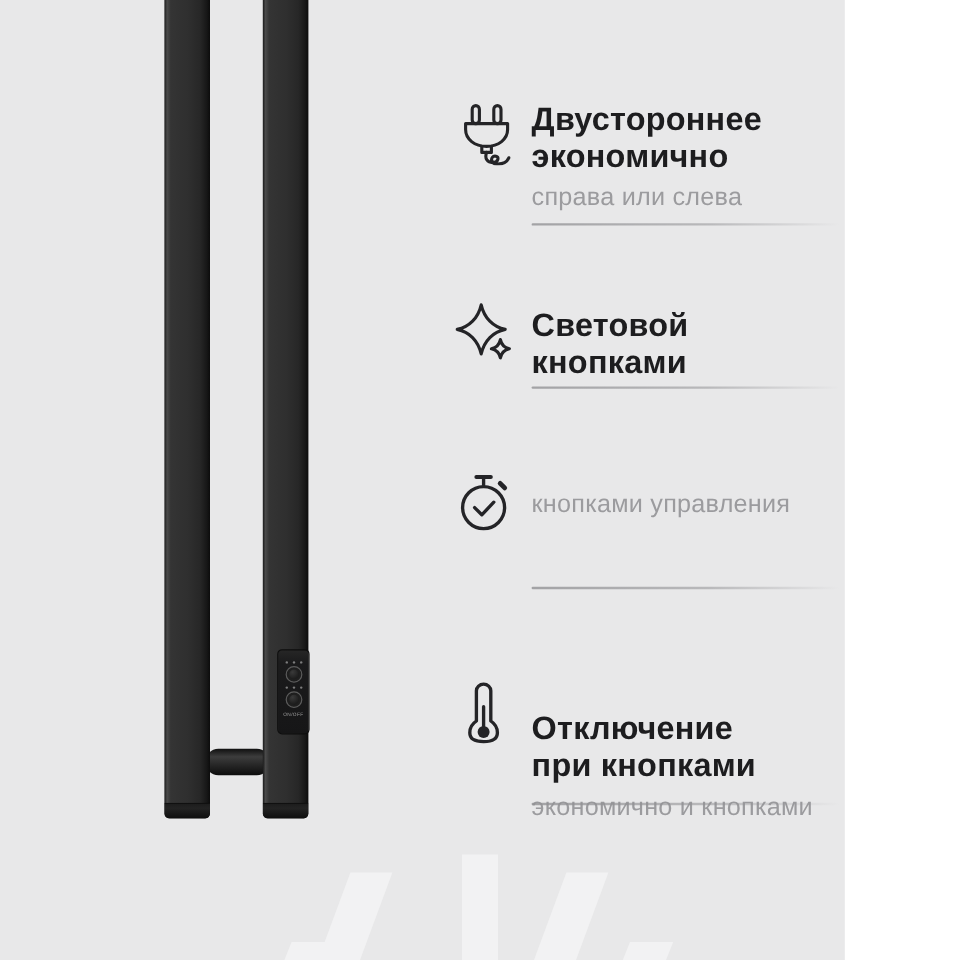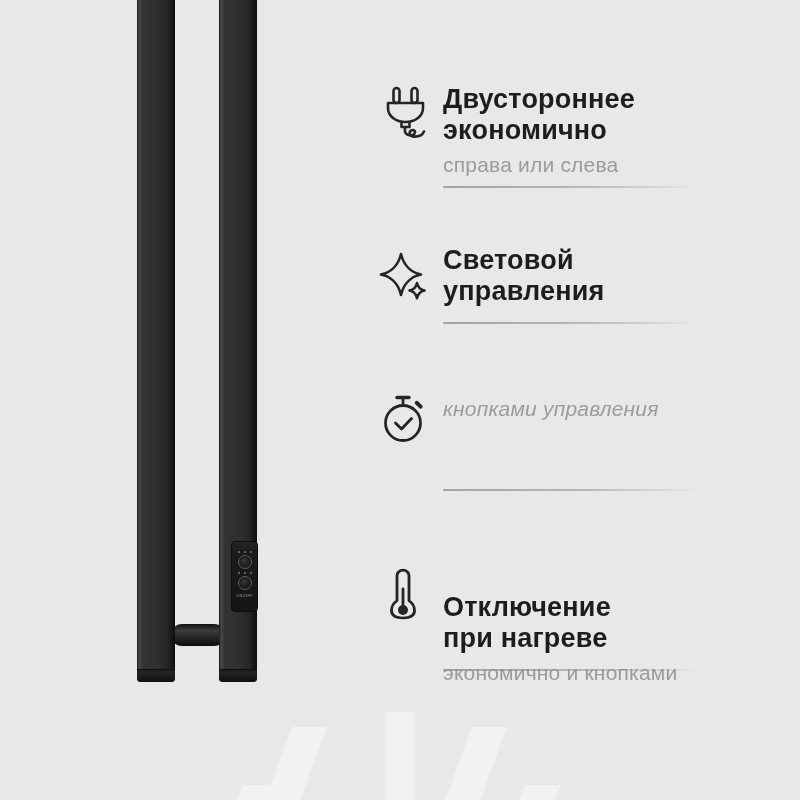--- a/index.html
+++ b/index.html
@@ -1,17 +1,17 @@
 <!DOCTYPE html>
 <html><head>
 <meta charset="utf-8">
 <style>
   html,body{margin:0;padding:0;}
   .stage{
-    position:relative;width:800px;height:800px;overflow:hidden;
+    position:relative;width:704px;height:800px;overflow:hidden;
     background:#e8e8e9;
     font-family:"Liberation Sans", sans-serif;
   }
   
   .bar{
     position:absolute;top:0;width:38px;height:682px;z-index:2;
     background:linear-gradient(90deg,#1a1a1a 0%,#4a4a4a 6%,#343434 14%,#2f2f2f 52%,#272727 78%,#181818 92%,#0c0c0c 100%);
     border-radius:0 0 4px 4px;
   }
   .bar::after{ 
@@ -116,47 +116,47 @@
     <div class="subtitle">справа или слева</div>
   </div>
   <div class="divider" style="top:186px;"></div>
 
   <div class="feat-icon" style="left:379px;top:251px;">
     <svg class="icon" width="48" height="50" viewBox="0 0 48 50" fill="none" stroke="#242427" stroke-width="2.6" stroke-linecap="round" stroke-linejoin="round">
       <path d="M22,3 C24.5,14 32,21.5 42,23.5 C32,25.5 24.5,33 22,44 C19.5,33 12,25.5 2,23.5 C12,21.5 19.5,14 22,3 Z"></path>
       <path d="M38,32 C38.9,36.3 41.2,38.7 45.5,39.6 C41.2,40.5 38.9,42.9 38,47.2 C37.1,42.9 34.8,40.5 30.5,39.6 C34.8,38.7 37.1,36.3 38,32 Z"></path>
     </svg>
   </div>
-  <div class="feat-text" style="top:245px;">
+  <div class="feat-text" style="top:256px;">
     <div class="title">Световой</div>
-    <div class="title">управления</div>
+    <div class="title">кнопками</div>
   </div>
   <div class="divider" style="top:322px;"></div>
 
   <div class="feat-icon" style="left:380px;top:394px;">
     <svg class="icon" width="47" height="52" viewBox="0 0 47 52" fill="none" stroke="#242427" stroke-width="2.8" stroke-linecap="round" stroke-linejoin="round">
       <line x1="17" y1="3.5" x2="29" y2="3.5" stroke-width="3.4"></line>
       <line x1="23" y1="4.5" x2="23" y2="10"></line>
       <line x1="36.8" y1="8.8" x2="40.6" y2="12.6" stroke-width="4"></line>
       <circle cx="23" cy="29" r="17.5"></circle>
       <path d="M15.5,29 L21.5,35 L31.5,24.5"></path>
     </svg>
   </div>
   <div class="feat-text" style="top:396px;">
-    <div class="subtitle" style="margin-top:0;font-style:italic;">кнопками управления</div>
+    <div class="subtitle" style="margin-top:12px;">кнопками управления</div>
   </div>
   <div class="divider" style="top:489px;"></div>
 
   <div class="feat-icon" style="left:388px;top:565px;">
     <svg class="icon" width="30" height="58" viewBox="0 0 30 58" fill="none" stroke="#242427" stroke-width="2.8" stroke-linecap="round" stroke-linejoin="round">
       <path d="M15,4 C18.3,4 21,6.7 21,10 V37 C24.4,39.4 26.5,43.3 26.5,47.5 C26.5,53.6 21.4,55.5 15,55.5 C8.6,55.5 3.5,53.6 3.5,47.5 C3.5,43.3 5.6,39.4 9,37 V10 C9,6.7 11.7,4 15,4 Z" transform="scale(1,0.93) translate(0,1.5)"></path>
       <line x1="15" y1="24" x2="15" y2="40"></line>
       <circle cx="15" cy="45" r="5" fill="#242427" stroke="none"></circle>
     </svg>
   </div>
   <div class="feat-text" style="top:592px;">
     <div class="title">Отключение</div>
-    <div class="title">при нагреве</div>
+    <div class="title">при кнопками</div>
     <div class="subtitle">экономично и кнопками</div>
   </div>
   <div class="divider" style="top:669px;"></div>
 
 </div>
 
 </body></html>

